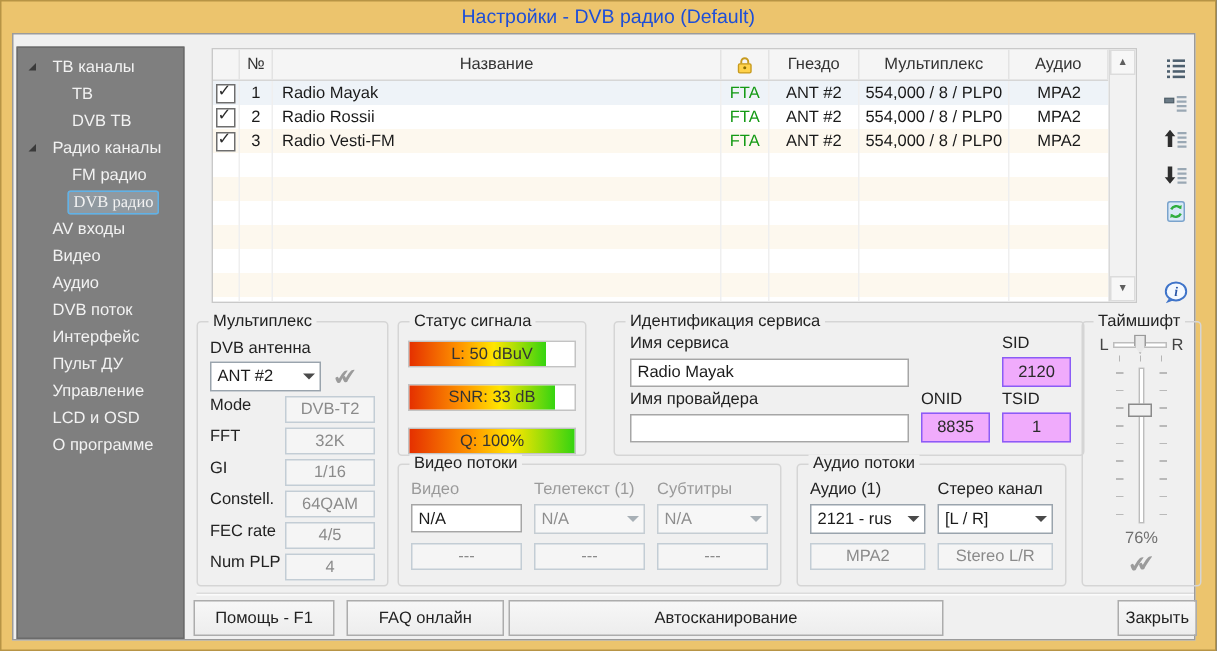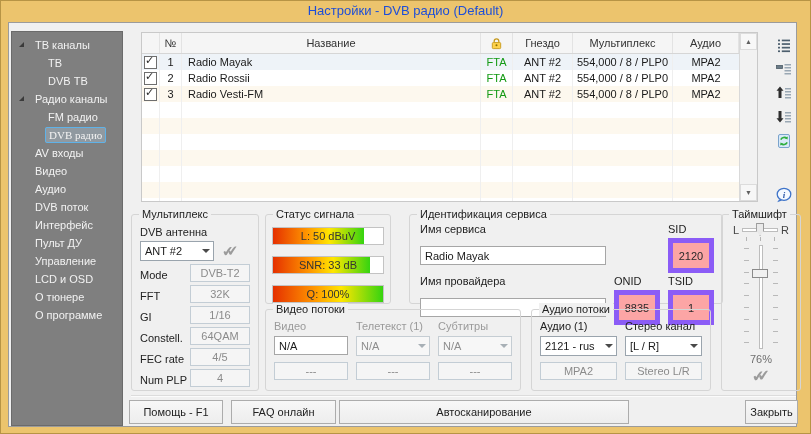--- a/index.html
+++ b/index.html
@@ -74,27 +74,27 @@
   .combo .chev{flex:0 0 14px;display:flex;justify-content:center;}
   .combo .chev i{width:0;height:0;border-left:4px solid transparent;border-right:4px solid transparent;border-top:4px solid #4a4a4a;}
   .combo.dis{background:#f7f7f7;border-color:#c5cdd3;}
   .combo.dis .ctxt{color:#8e8e8e;}
   .combo.dis .chev i{border-top-color:#a8b0b6;}
 
   .tinput{height:19px;background:#fff;border:1px solid #a6a6a6;box-sizing:border-box;
     font-family:inherit;font-size:11px;color:#1a1a1a;padding:0 4px;width:100%;}
   .dbox{height:18px;background:#f5f5f5;border:1px solid #c3cdd5;box-sizing:border-box;
     color:#8b8b8b;display:flex;align-items:center;justify-content:center;}
-  .rbox{height:35px;background:#fca5a5;border:5px solid #8b5cf6;box-sizing:border-box;
+  .rbox{height:20px;background:#f0abfc;border:1px solid #8b5cf6;box-sizing:border-box;
     color:#2a2a2a;display:flex;align-items:center;justify-content:center;}
 
   .mux-combo-row{display:flex;align-items:center;margin-top:2px;}
   .mux-combo-row .combo{width:74px;}
   .dblcheck{color:#9b9b9b;font-size:14px;letter-spacing:-7px;margin-left:8px;padding-right:7px;transform:rotate(-6deg);}
-  .prow{display:flex;align-items:flex-end;margin-top:3px;}
+  .prow{display:flex;align-items:flex-start;margin-top:3px;}
   .prow .flabel{flex:1;}
   .prow .dbox{width:60px;}
 
   .sbar{position:relative;height:16px;border:1px solid #c3c3c3;background:#fff;margin-bottom:11px;}
   .sfill{position:absolute;left:0;top:0;bottom:0;background:linear-gradient(90deg,#e53000,#ff9800 38%,#ffe600 62%,#35d410);}
   .slabel{position:absolute;left:0;right:0;top:0;bottom:0;display:flex;align-items:center;justify-content:center;color:#333;}
 
   .svc-grid{display:grid;grid-template-columns:1fr 46px 46px;column-gap:8px;row-gap:2px;align-items:center;}
 
   .vgrid{display:grid;grid-template-columns:1fr 1fr 1fr;column-gap:8px;row-gap:3px;}
@@ -145,21 +145,20 @@
         <div class="tree-item lvl1"><span class="tlabel">FM радио</span></div>
         <div class="tree-item lvl1"><span class="tlabel sel">DVB радио</span></div>
         <div class="tree-item lvl0"><span class="tlabel">AV входы</span></div>
         <div class="tree-item lvl0"><span class="tlabel">Видео</span></div>
         <div class="tree-item lvl0"><span class="tlabel">Аудио</span></div>
         <div class="tree-item lvl0"><span class="tlabel">DVB поток</span></div>
         <div class="tree-item lvl0"><span class="tlabel">Интерфейс</span></div>
         <div class="tree-item lvl0"><span class="tlabel">Пульт ДУ</span></div>
         <div class="tree-item lvl0"><span class="tlabel">Управление</span></div>
         <div class="tree-item lvl0"><span class="tlabel">LCD и OSD</span></div>
-        <div class="tree-item lvl0"><span class="tlabel">О тюнере</span></div>
         <div class="tree-item lvl0"><span class="tlabel">О программе</span></div>
       </div>
 
     <div class="table">
       <div class="tmain">
         <div class="thead">
           <div class="cell c0"></div>
           <div class="cell c1">
               <span>№</span>
             </div>

